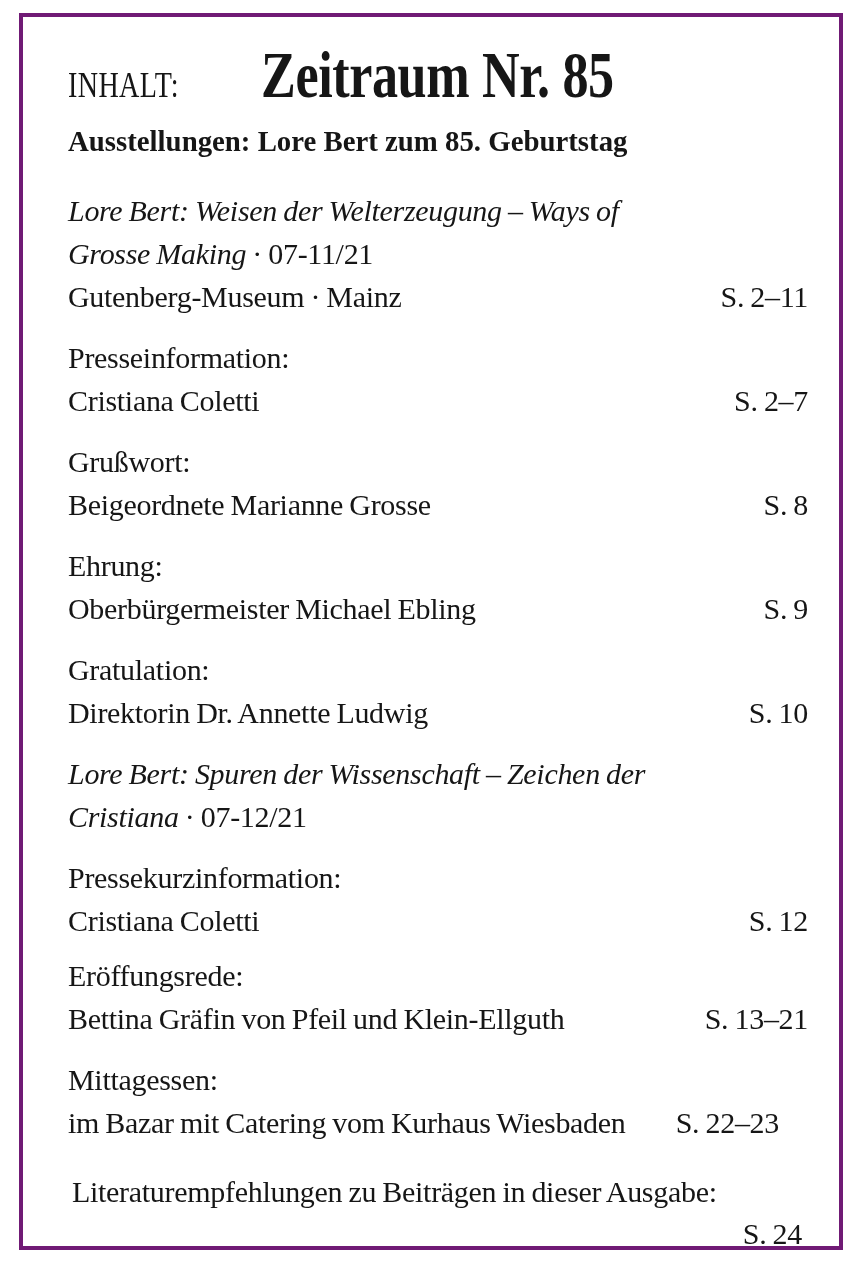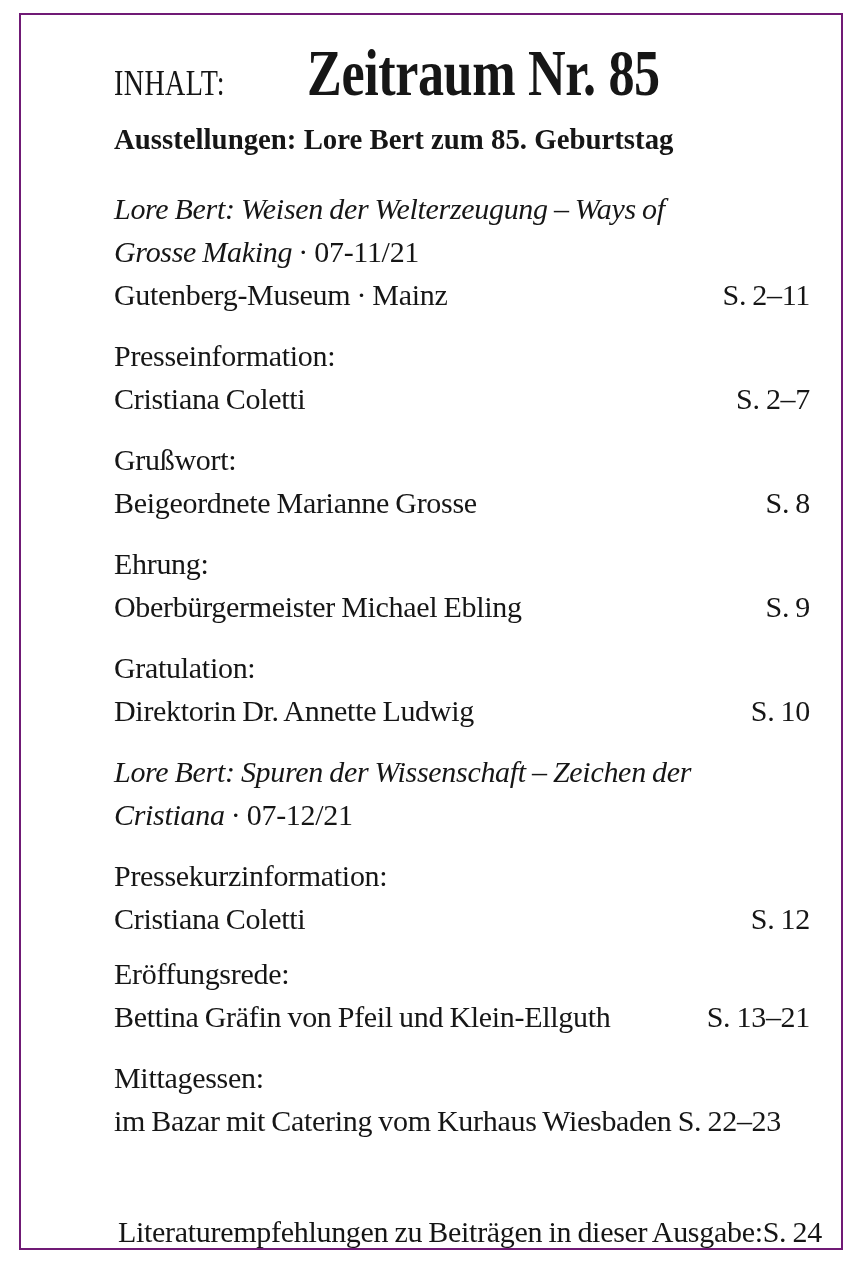--- a/index.html
+++ b/index.html
@@ -14,23 +14,22 @@
     background: #ffffff;
     color: #161616;
     font-family: "Liberation Serif", "DejaVu Serif", serif;
   }
   .frame {
     position: absolute;
     left: 19px;
     top: 13px;
     width: 824px;
     height: 1237px;
-    border: 2px solid #701a75;
+    border: 4px solid #701a75;
     box-sizing: border-box;
-    padding-left: 48px;
   }
   .content {
     padding: 26px 31px 0 45px;
   }
   
   .header {
     display: flex;
     align-items: baseline;
     height: 64px;
     white-space: nowrap;
@@ -73,21 +72,21 @@
   .entry.first { margin-top: 27px; }
   .entry.gap-sm { margin-top: 12px; }
   .entry.gap-lg { margin-top: 26px; }
   .line {
     line-height: 43px;
     white-space: nowrap;
   }
   .line.with-page {
     display: flex;
     justify-content: space-between;
-    align-items: flex-end;
+    align-items: flex-start;
   }
   .line em { font-style: italic; }
   .pg { white-space: nowrap; }
   .pg.inset    { margin-right: 29px; }
   .pg.inset-sm { margin-right: 6px; margin-top: 42px; }
   .indent-sm { padding-left: 4px; }
 </style>
 </head>
 <body>
 

